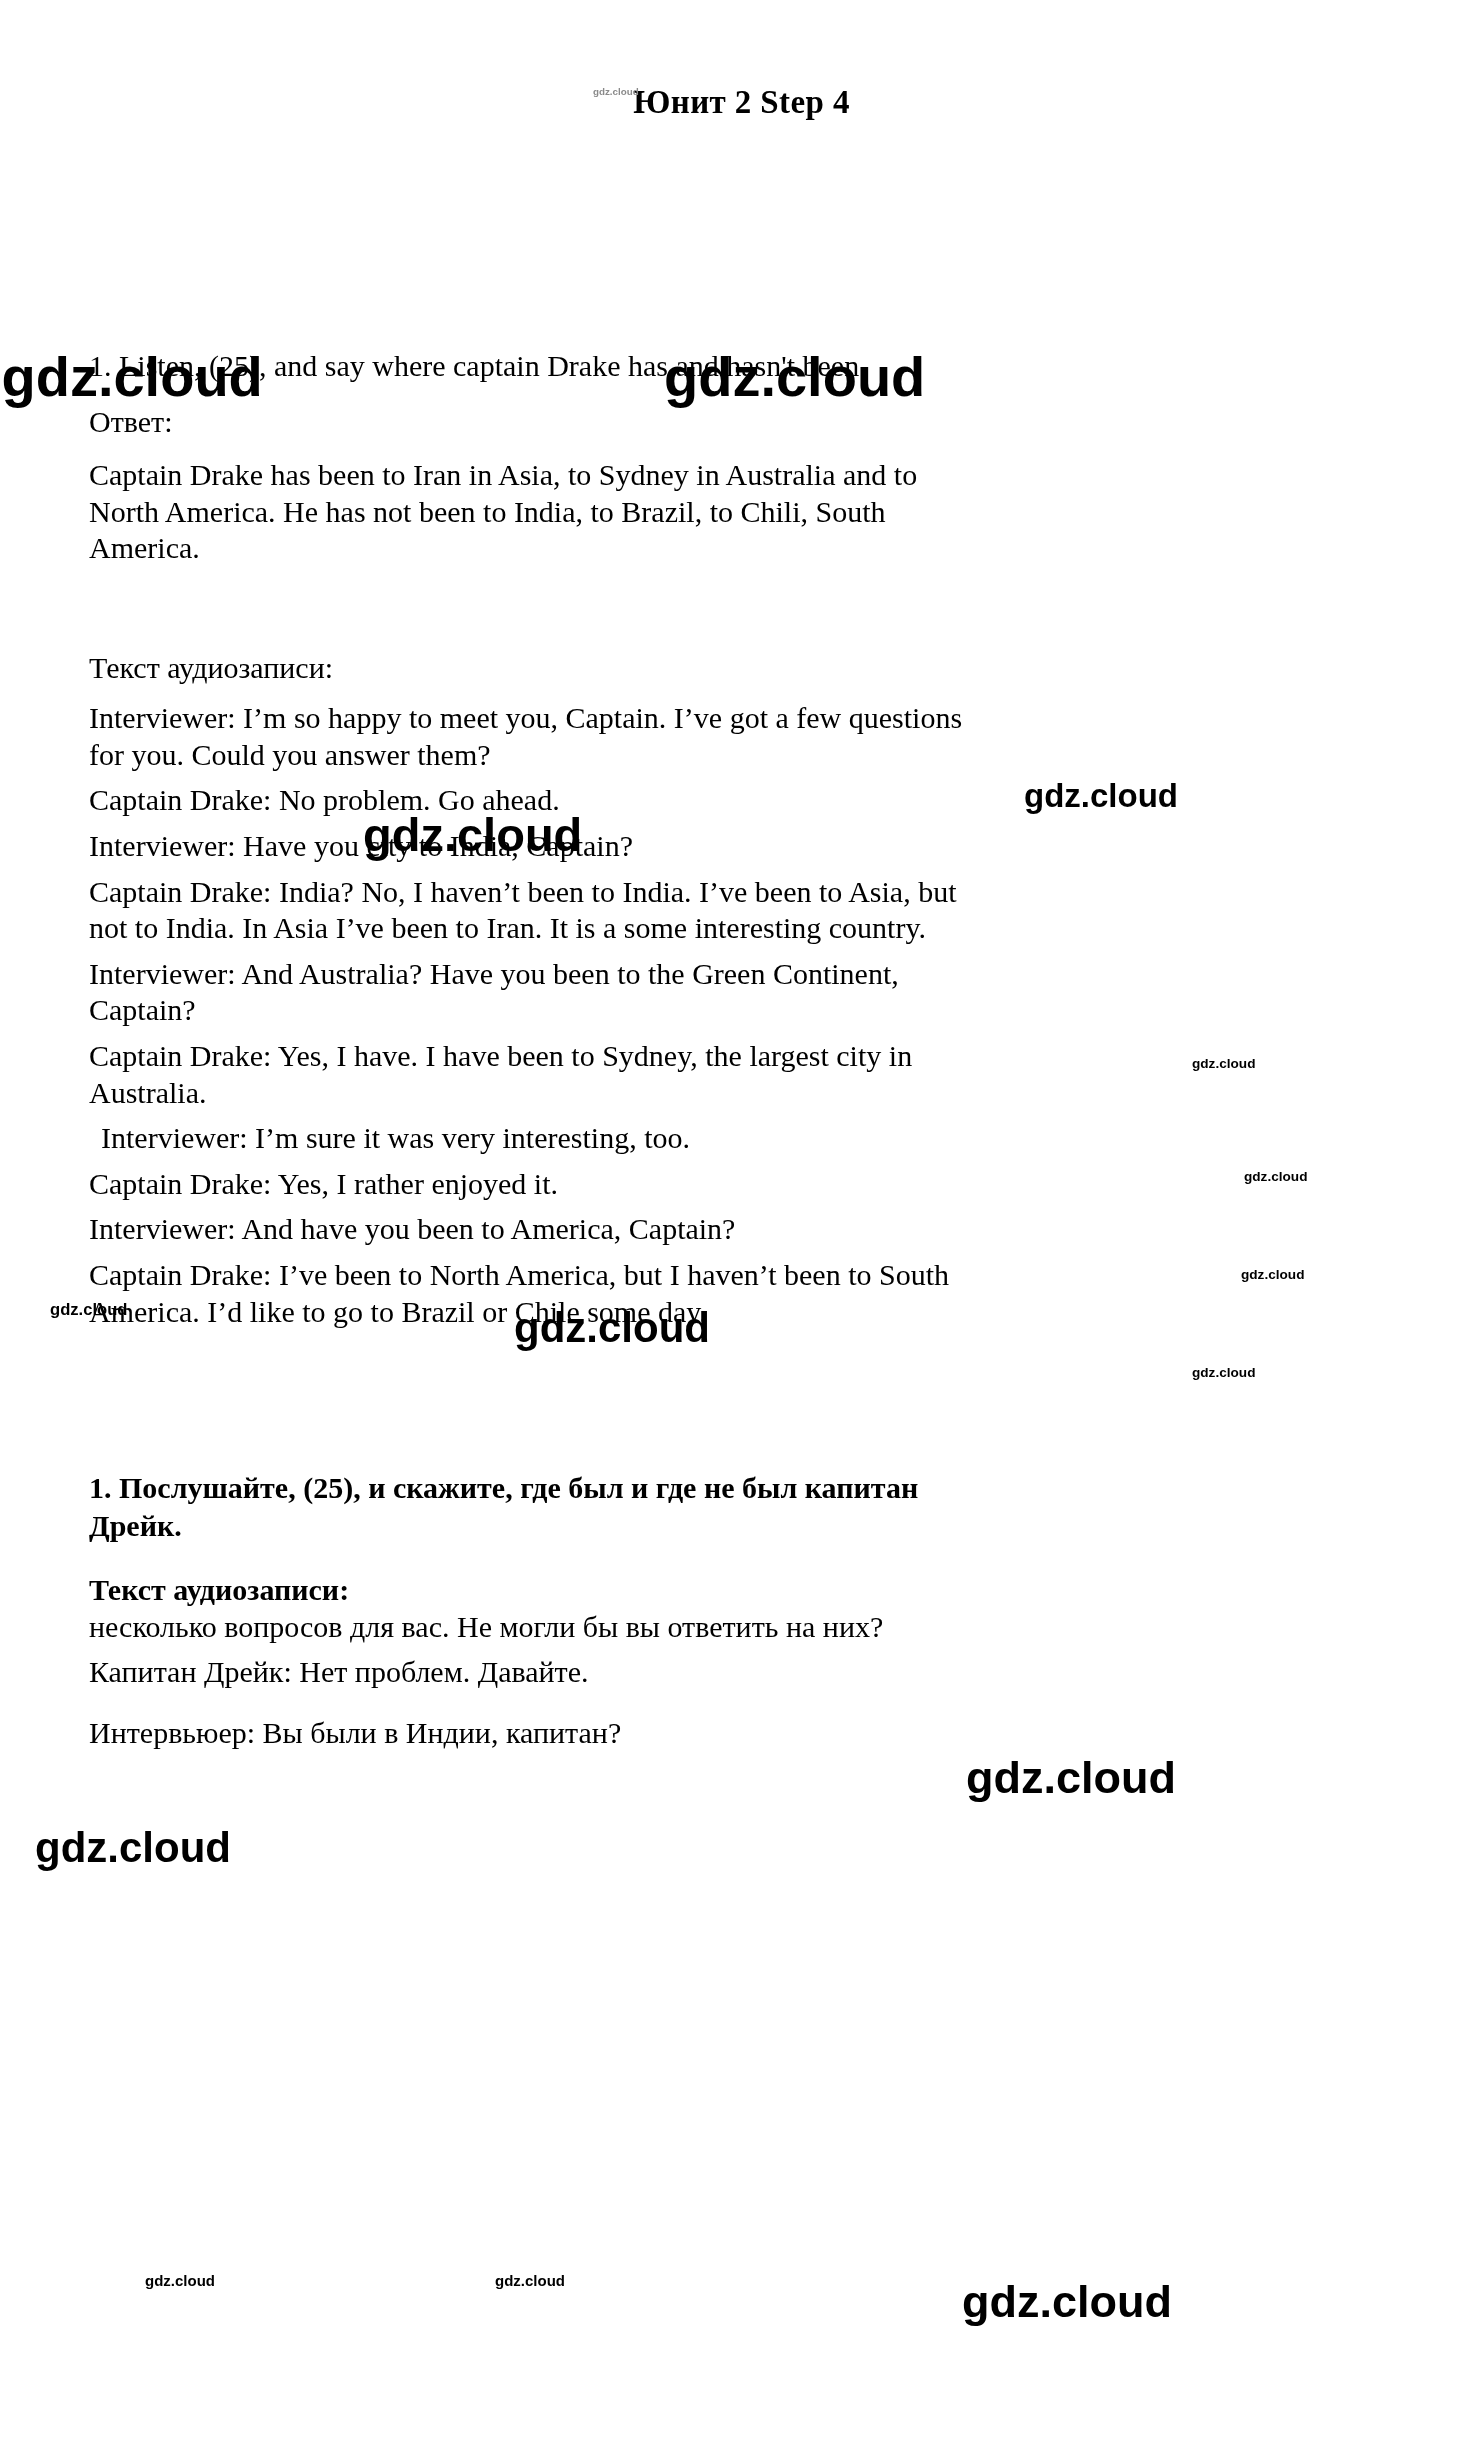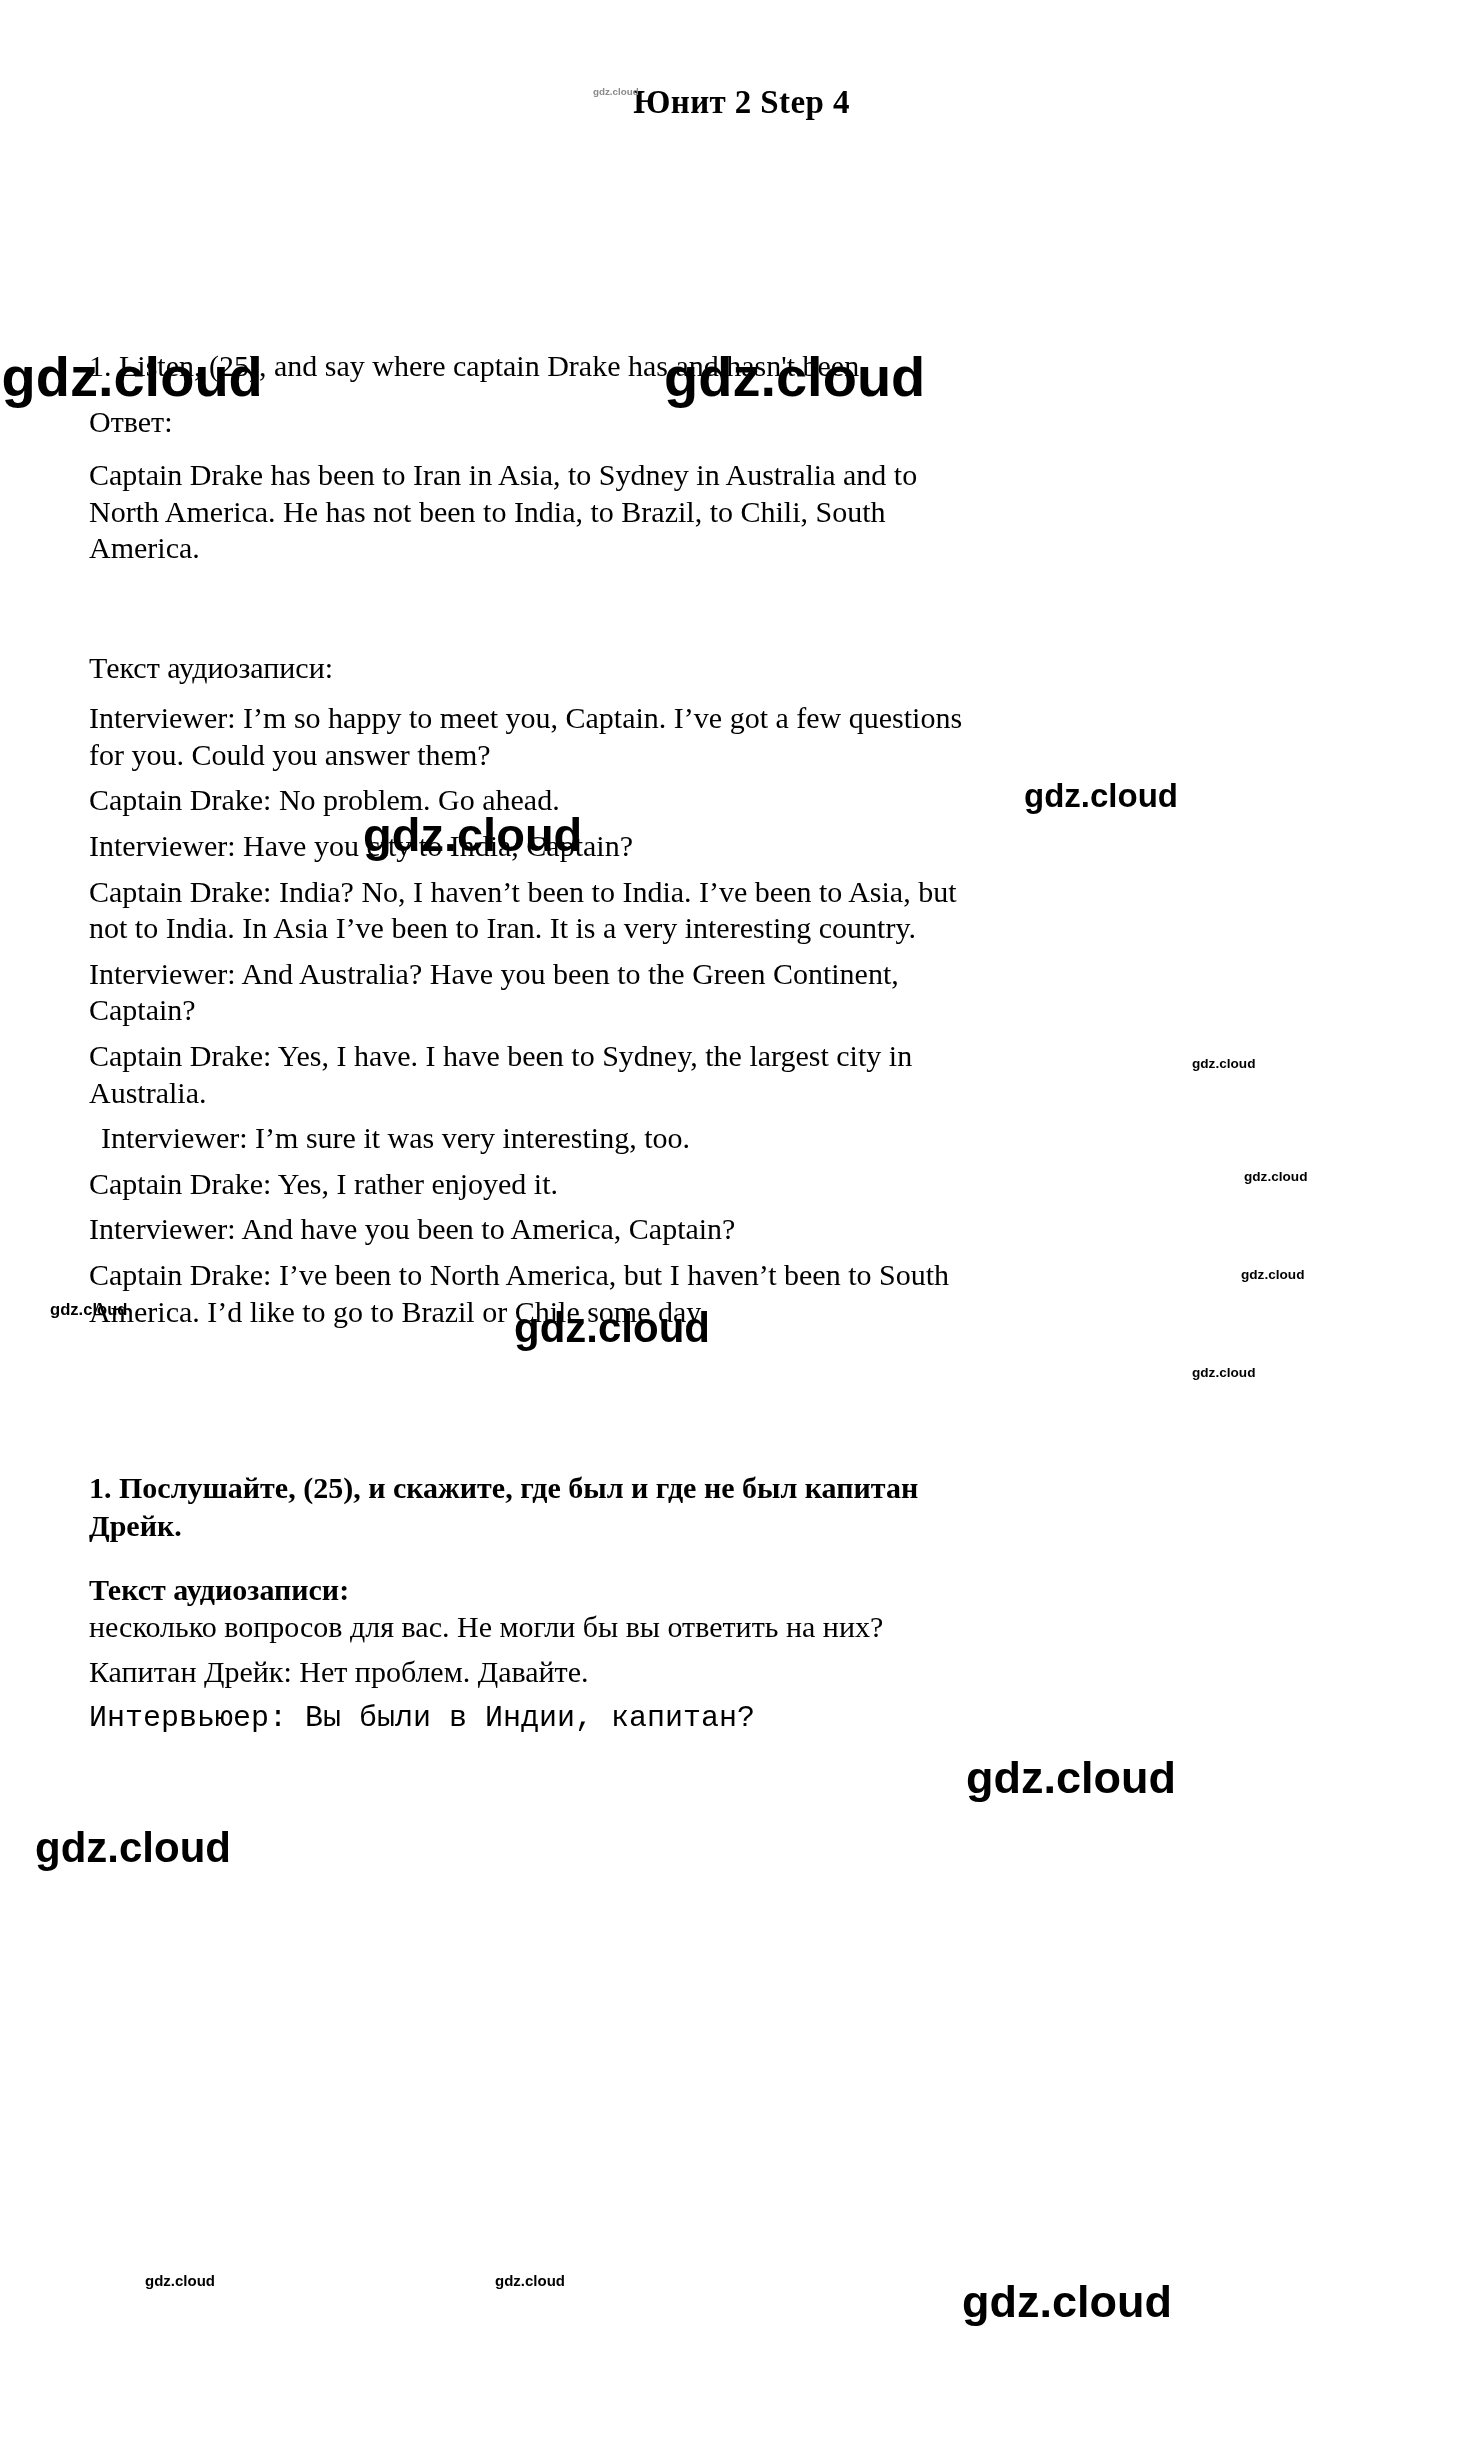--- a/index.html
+++ b/index.html
@@ -79,39 +79,39 @@
     <p class="body-line">America.</p>
   </div>
 
   <div class="gap-large">
     <p class="body-line">Текст аудиозаписи:</p>
     <p class="body-line" style="margin-top:13.6px;">Interviewer: I’m so happy to meet you, Captain. I’ve got a few questions</p>
     <p class="body-line">for you. Could you answer them?</p>
     <p class="body-line" style="margin-top:9px;">Captain Drake: No problem. Go ahead.</p>
     <p class="body-line" style="margin-top:9px;">Interviewer: Have you city to India, Captain?</p>
     <p class="body-line" style="margin-top:9px;">Captain Drake: India? No, I haven’t been to India. I’ve been to Asia, but</p>
-    <p class="body-line">not to India. In Asia I’ve been to Iran. It is a very interesting country.</p>
+    <p class="body-line">not to India. In Asia I’ve been to Iran. It is a some interesting country.</p>
     <p class="body-line" style="margin-top:9px;">Interviewer: And Australia? Have you been to the Green Continent,</p>
     <p class="body-line">Captain?</p>
     <p class="body-line" style="margin-top:9px;">Captain Drake: Yes, I have. I have been to Sydney, the largest city in</p>
     <p class="body-line">Australia.</p>
     <p class="body-line" style="margin-top:9px;margin-left:12px;">Interviewer: I’m sure it was very interesting, too.</p>
     <p class="body-line" style="margin-top:9px;">Captain Drake: Yes, I rather enjoyed it.</p>
     <p class="body-line" style="margin-top:9px;">Interviewer: And have you been to America, Captain?</p>
     <p class="body-line" style="margin-top:9px;">Captain Drake: I’ve been to North America, but I haven’t been to South</p>
     <p class="body-line">America. I’d like to go to Brazil or Chile some day.</p>
   </div>
 
   <div style="margin-top:139px;">
     <p class="ru-heading">1. Послушайте, (25), и скажите, где был и где не был капитан</p>
     <p class="ru-heading">Дрейк.</p>
     <p class="ru-heading" style="margin-top:27px;">Текст аудиозаписи:</p>
     <p class="body-line">несколько вопросов для вас. Не могли бы вы ответить на них?</p>
     <p class="body-line" style="margin-top:9px;">Капитан Дрейк: Нет проблем. Давайте.</p>
-    <p class="body-line" style="margin-top:9px;font-family:Liberation Mono, monospace;">Интервьюер: Вы были в Индии, капитан?</p>
+    <p class="body-line" style="margin-top:24px;">Интервьюер: Вы были в Индии, капитан?</p>
   </div>
 
   <div id="watermark-layer">
       <div class="wm" style="left: 593px; top: 1.5px; font-size: 9.8px; color: rgb(138, 138, 138);">gdz.cloud</div>
       <div class="wm" style="left: 1.5px; top: 260px; font-size: 56px;">gdz.cloud</div>
       <div class="wm" style="left: 664px; top: 260px; font-size: 56px;">gdz.cloud</div>
       <div class="wm" style="left: 363px; top: 723px; font-size: 47px;">gdz.cloud</div>
       <div class="wm" style="left: 1024px; top: 693px; font-size: 33px;">gdz.cloud</div>
       <div class="wm" style="left: 1192px; top: 972px; font-size: 13.6px;">gdz.cloud</div>
       <div class="wm" style="left: 1244px; top: 1085px; font-size: 13.6px;">gdz.cloud</div>

